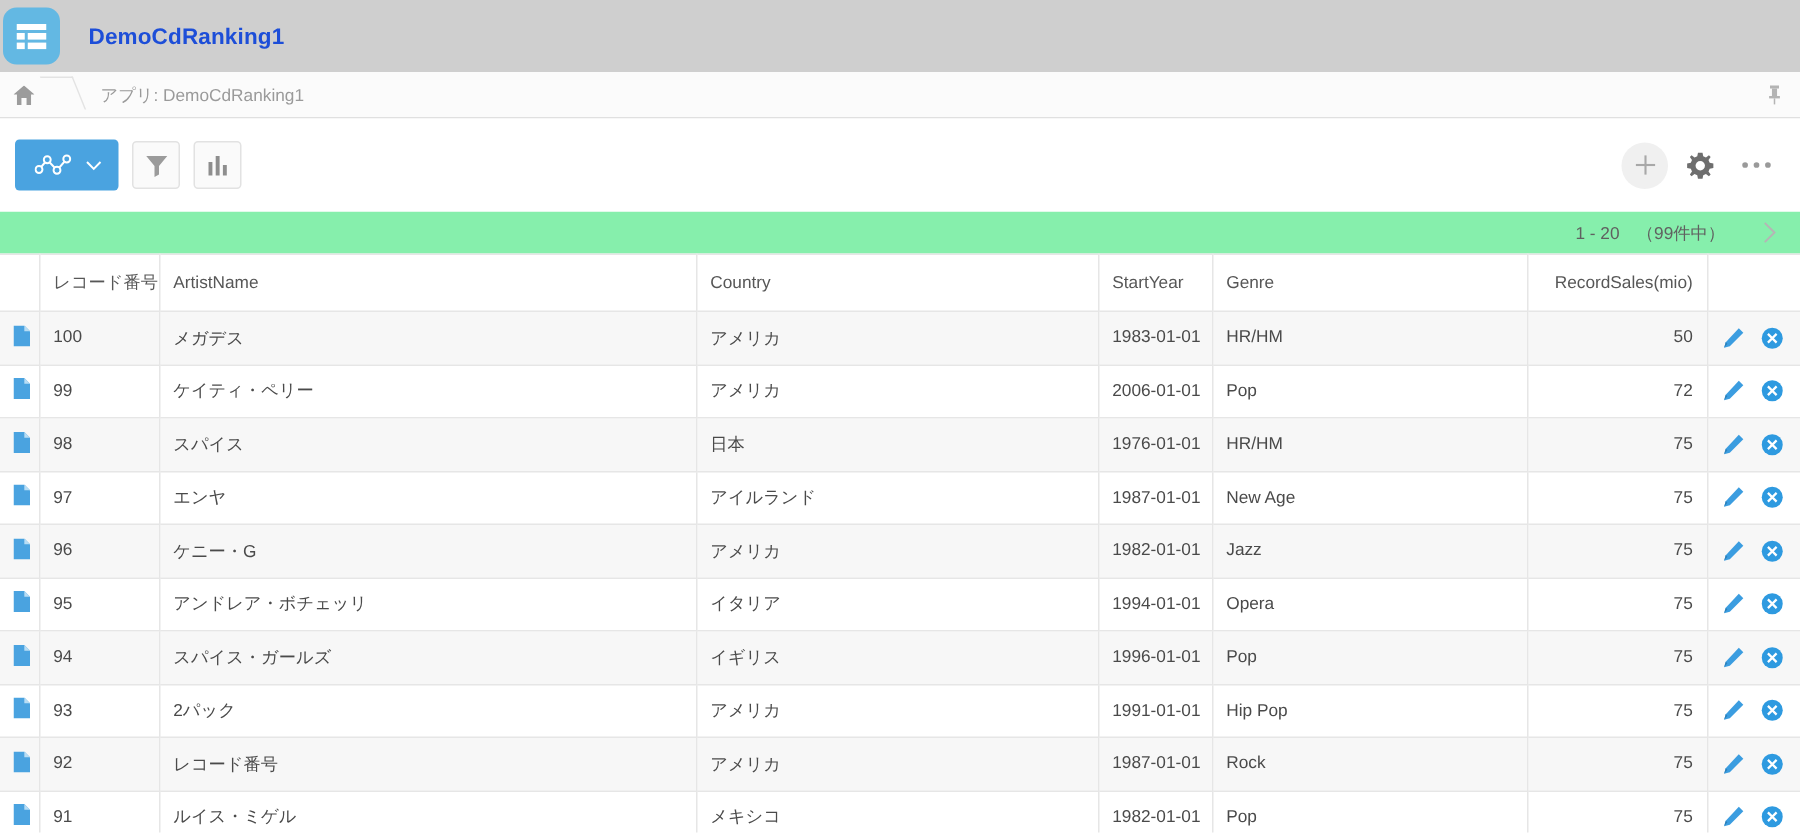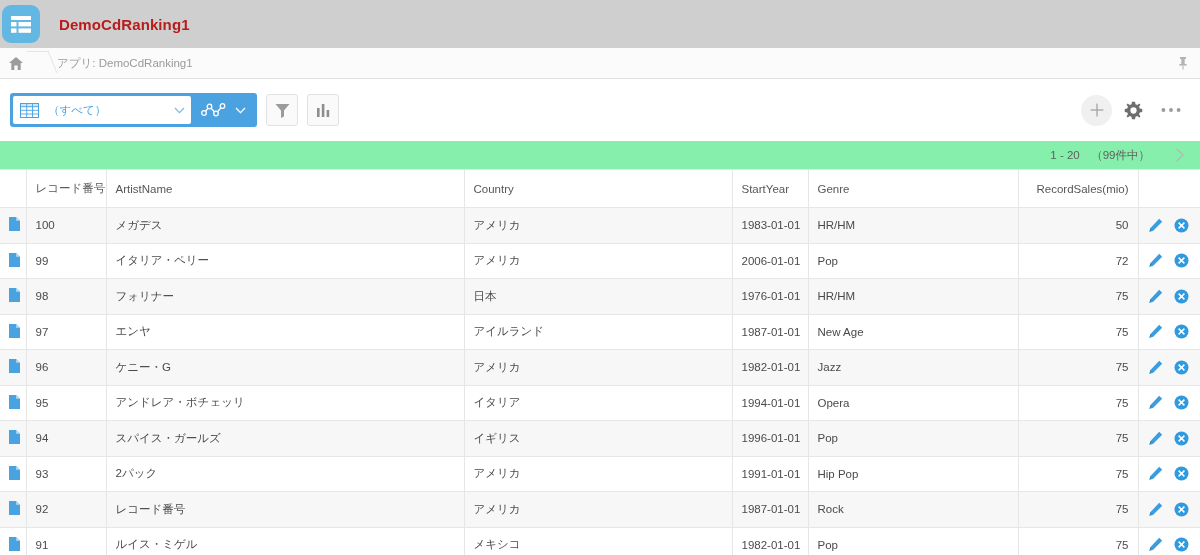--- a/index.html
+++ b/index.html
@@ -29,21 +29,21 @@
     display: flex; align-items: center; justify-content: center;
     flex: 0 0 auto;
     position: relative;
     overflow: hidden;
   }
   .app-icon .glyph { width: 20px; height: 17px; display:block; }
   .app-title {
     margin-left: 19px;
     font-size: 15px;
     font-weight: bold;
-    color: #b91c1c;
+    color: #1d4ed8;
     letter-spacing: .1px;
     text-align: right;
   }
 
   
   .crumb-bar {
     height: 31px;
     background: #fbfbfb;
     border-bottom: 1px solid #e0e0e0;
     display: flex;
@@ -62,21 +62,21 @@
     position: absolute;
     left: 2px; top: 3px;
     width: 21px; height: 21px;
     border-right: 1px solid #e3e3e3;
     border-top: 1px solid #e3e3e3;
     transform: skewX(22deg);
   }
   .crumb-text {
     font-size: 11.5px;
     color: #9a9a9a;
-    margin-left: 14px;
+    margin-left: 24px;
     white-space: nowrap;
   }
   .crumb-pin {
     position: absolute;
     right: 9px; top: 50%;
     transform: translateY(-50%);
     width: 16px; height: 16px;
   }
 
   
@@ -239,34 +239,20 @@
       <rect x="6.3" y="4" width="3.4" height="5" fill="#b4b4b4"></rect>
       <rect x="4.4" y="9" width="7.2" height="1.6" fill="#b4b4b4"></rect>
       <rect x="7.5" y="10.6" width="1" height="4" fill="#b4b4b4"></rect>
     </svg>
   </div>
 </div>
 
 <div class="toolbar">
 
   <div class="view-group">
-    <div class="view-select">
-      <svg class="tbl-ic" viewBox="0 0 19 15">
-        <rect x="0.5" y="0.5" width="18" height="14" fill="#ffffff" stroke="#4aa3e0" stroke-width="1"></rect>
-        <rect x="0.5" y="0.5" width="18" height="3.2" fill="#cfe7f7" stroke="#4aa3e0" stroke-width="1"></rect>
-        <line x1="6.7" y1="0.5" x2="6.7" y2="14.5" stroke="#4aa3e0" stroke-width="0.9"></line>
-        <line x1="12.5" y1="0.5" x2="12.5" y2="14.5" stroke="#4aa3e0" stroke-width="0.9"></line>
-        <line x1="0.5" y1="7.3" x2="18.5" y2="7.3" stroke="#4aa3e0" stroke-width="0.9"></line>
-        <line x1="0.5" y1="11" x2="18.5" y2="11" stroke="#4aa3e0" stroke-width="0.9"></line>
-      </svg>
-      <span class="lbl">（すべて）</span>
-      <svg class="chev" viewBox="0 0 11 7">
-        <path d="M1 1 L5.5 5.6 L10 1" fill="none" stroke="#7cbbe8" stroke-width="1.3"></path>
-      </svg>
-    </div>
     <div class="graph-btn">
       <svg width="25" height="17" viewBox="0 0 25 17">
         <polyline points="3,11 8.5,4.5 15,11.5 21.5,4" fill="none" stroke="#ffffff" stroke-width="1.3"></polyline>
         <circle cx="3" cy="11" r="2.3" fill="#4aa3e0" stroke="#ffffff" stroke-width="1.3"></circle>
         <circle cx="8.5" cy="4.5" r="2.3" fill="#4aa3e0" stroke="#ffffff" stroke-width="1.3"></circle>
         <circle cx="15" cy="11.5" r="2.3" fill="#4aa3e0" stroke="#ffffff" stroke-width="1.3"></circle>
         <circle cx="21.5" cy="4" r="2.3" fill="#4aa3e0" stroke="#ffffff" stroke-width="1.3"></circle>
       </svg>
       <svg class="chev" viewBox="0 0 11 7">
         <path d="M1 1 L5.5 5.6 L10 1" fill="none" stroke="#ffffff" stroke-width="1.3"></path>
@@ -376,21 +362,21 @@
           </td>
         </tr>
         <tr>
           <td class="doc-cell"><span class="icon-btn">
               <svg width="11" height="14" viewBox="0 0 11 14">
                 <path d="M0 0 L7.2 0 L11 3.8 L11 14 L0 14 Z" fill="#4aa3e0"></path>
                 <path d="M7.2 0 L11 3.8 L7.2 3.8 Z" fill="#b8ddf4"></path>
               </svg>
             </span></td>
           <td>99</td>
-          <td>イタリア・ペリー</td>
+          <td>ケイティ・ペリー</td>
           <td>アメリカ</td>
           <td>2006-01-01</td>
           <td>Pop</td>
           <td class="num">72</td>
           <td class="act-cell">
             <span class="act-inner">
               <span class="icon-btn">
                 <svg width="15" height="15" viewBox="0 0 15 15">
                   <path d="M11.2 0.8 L14.2 3.8 L5.2 12.8 L1.4 13.9 L2.5 10.1 Z" fill="#3b9de0"></path>
                   <path d="M1.4 13.9 L2.5 10.1 L3.6 11.2 Z" fill="#2b7fb8"></path>
@@ -406,21 +392,21 @@
           </td>
         </tr>
         <tr class="alt">
           <td class="doc-cell"><span class="icon-btn">
               <svg width="11" height="14" viewBox="0 0 11 14">
                 <path d="M0 0 L7.2 0 L11 3.8 L11 14 L0 14 Z" fill="#4aa3e0"></path>
                 <path d="M7.2 0 L11 3.8 L7.2 3.8 Z" fill="#b8ddf4"></path>
               </svg>
             </span></td>
           <td>98</td>
-          <td>フォリナー</td>
+          <td>スパイス</td>
           <td>日本</td>
           <td>1976-01-01</td>
           <td>HR/HM</td>
           <td class="num">75</td>
           <td class="act-cell">
             <span class="act-inner">
               <span class="icon-btn">
                 <svg width="15" height="15" viewBox="0 0 15 15">
                   <path d="M11.2 0.8 L14.2 3.8 L5.2 12.8 L1.4 13.9 L2.5 10.1 Z" fill="#3b9de0"></path>
                   <path d="M1.4 13.9 L2.5 10.1 L3.6 11.2 Z" fill="#2b7fb8"></path>

